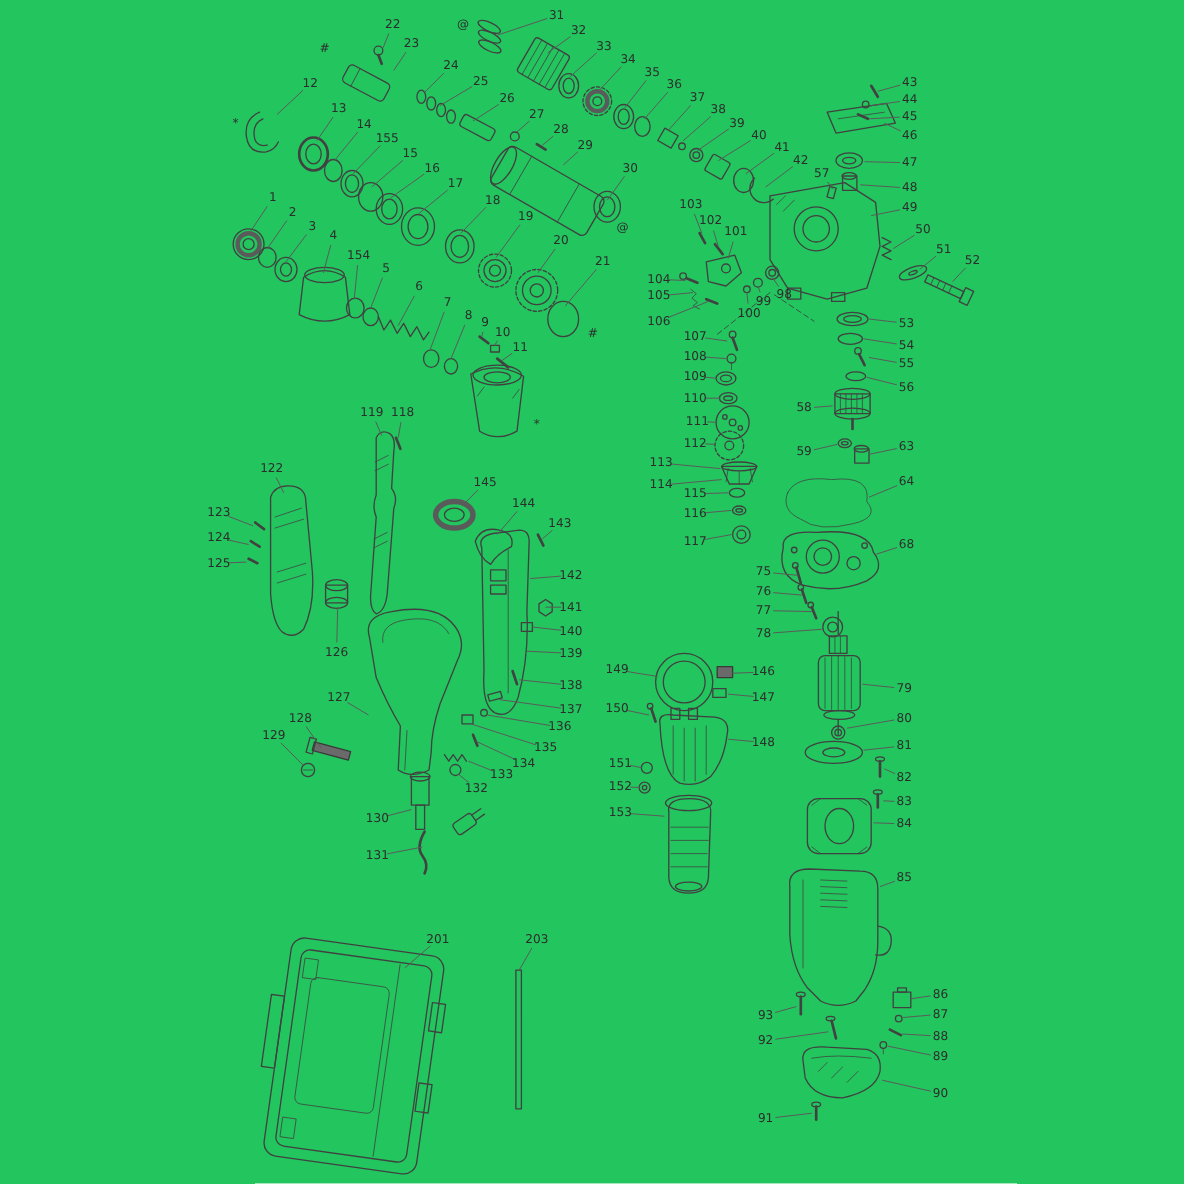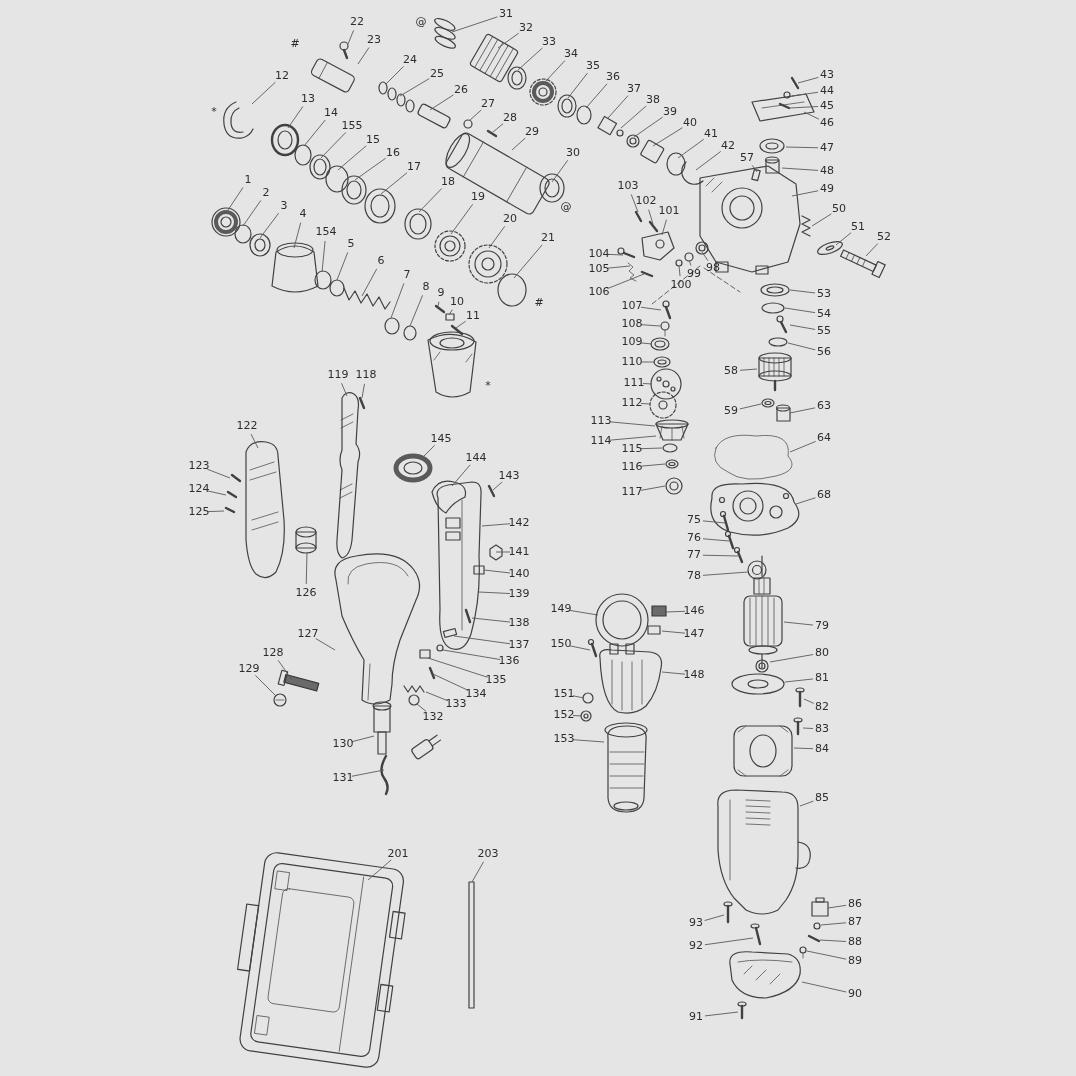--- a/index.html
+++ b/index.html
@@ -1,16 +1,16 @@
 <!DOCTYPE html>
 <html><head>
 <meta charset="utf-8">
 <style>
   html,body{margin:0;padding:0;background:#ffffff;}
-  .stage{position:relative;width:1076px;height:1076px;background:#e5e5e5;overflow:hidden;}
+  .stage{position:relative;width:1076px;height:1076px;background:#22c55e;overflow:hidden;}
   svg{position:absolute;left:0;top:0;}
   .part{stroke:#414141;fill:none;stroke-width:1.2;stroke-linejoin:round;stroke-linecap:round;}
   .thin{stroke-width:0.7;}
   .thick{stroke-width:2.4;}
   .darkring{stroke:#5a5a5a;}
   .filldark{fill:#6a6a6a;stroke:#3a3a3a;}
   .teeth{stroke-dasharray:3 2;}
   .dash{stroke-dasharray:5 3;stroke-width:0.8;}
   .plabel{font-family:"DejaVu Sans",sans-serif;font-size:11px;fill:#2d2d2d;text-anchor:middle;dominant-baseline:middle;}
   .leader{stroke:#5a5a5a;stroke-width:0.9;fill:none;}

